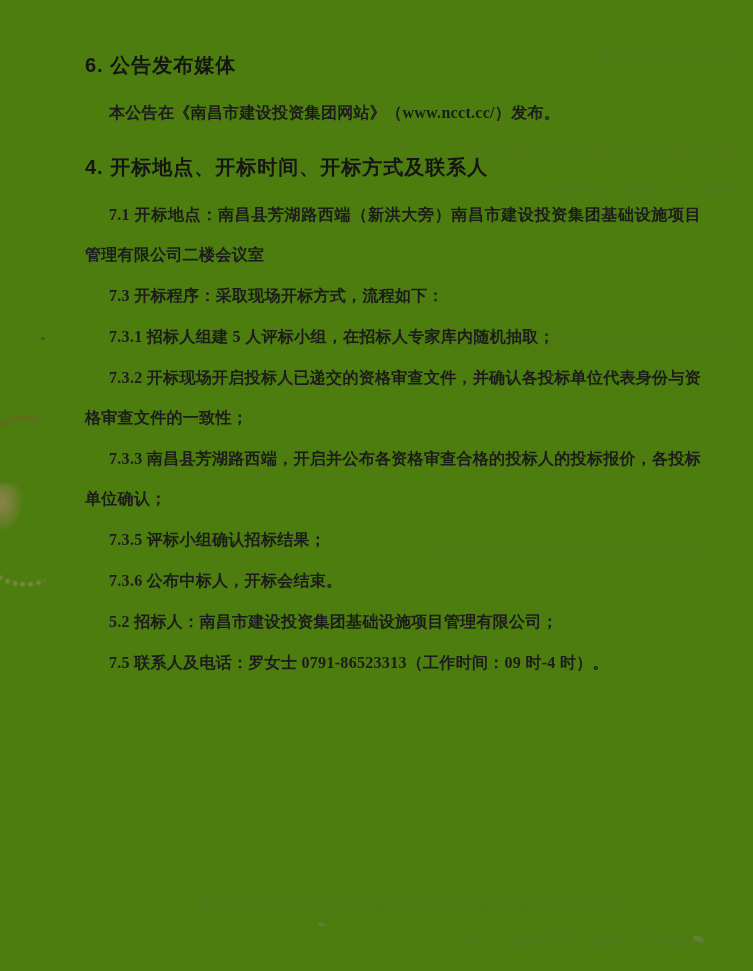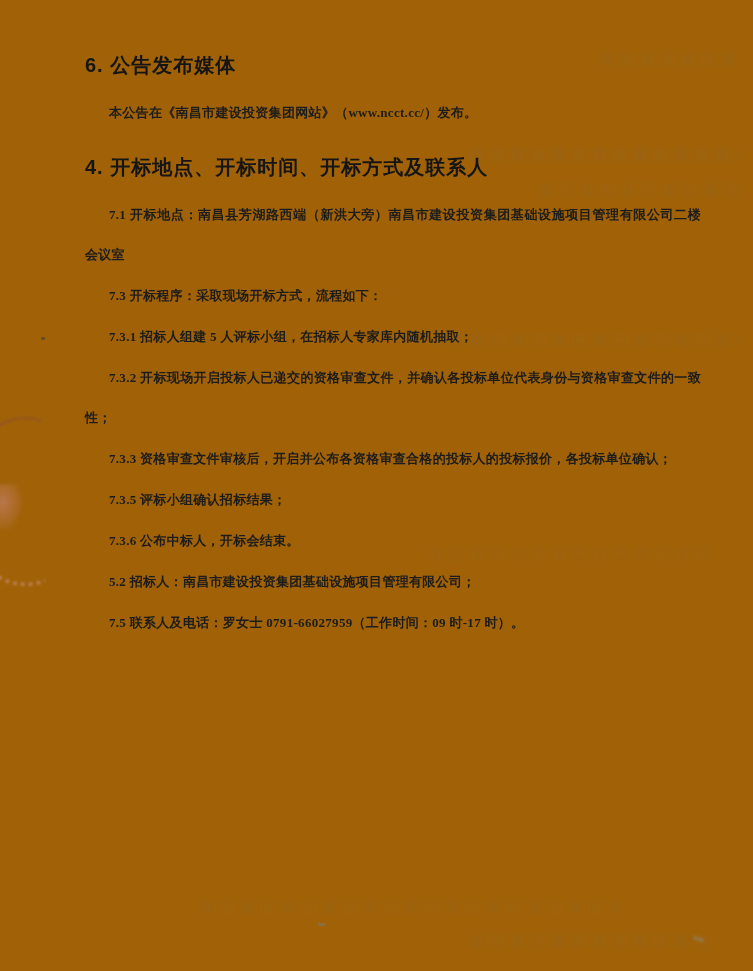--- a/index.html
+++ b/index.html
@@ -1,33 +1,33 @@
 <!DOCTYPE html>
 <html><head>
 <meta charset="utf-8">
 <style>
   html, body { margin: 0; padding: 0; background: #e9e9e9; }
   .page {
     position: relative;
     width: 753px;
     height: 971px;
     margin: 0 auto;
-    background: #a16207;
+    background: #4d7c0f;
     overflow: hidden;
     font-family: "Liberation Serif", "DejaVu Serif", serif;
     color: #1c1c1c;
   }
   .content {
     position: absolute;
     top: 45px;
     left: 85px;
     width: 624px;
   }
   .line {
-    font-size: 13px;
+    font-size: 16px;
     line-height: 40px;
     margin: 0 8px 1px 0;
     text-indent: 24px;
     text-align: justify;
     font-weight: 600;
     letter-spacing: 0.3px;
     color: #1c1c1c;
   }
   .hd {
     font-family: "Liberation Sans", "DejaVu Sans", sans-serif;
@@ -107,20 +107,20 @@
   <div class="speck speck-c"></div>
 
   <div class="content">
     <p class="hd hd-6">6. 公告发布媒体</p>
     <p class="line">本公告在《南昌市建设投资集团网站》（www.ncct.cc/）发布。</p>
     <p class="hd hd-7">4. 开标地点、开标时间、开标方式及联系人</p>
     <p class="line">7.1 开标地点：南昌县芳湖路西端（新洪大旁）南昌市建设投资集团基础设施项目管理有限公司二楼会议室</p>
     <p class="line">7.3 开标程序：采取现场开标方式，流程如下：</p>
     <p class="line">7.3.1 招标人组建 5 人评标小组，在招标人专家库内随机抽取；</p>
     <p class="line">7.3.2 开标现场开启投标人已递交的资格审查文件，并确认各投标单位代表身份与资格审查文件的一致性；</p>
-    <p class="line">7.3.3 资格审查文件审核后，开启并公布各资格审查合格的投标人的投标报价，各投标单位确认；</p>
+    <p class="line">7.3.3 南昌县芳湖路西端，开启并公布各资格审查合格的投标人的投标报价，各投标单位确认；</p>
     <p class="line">7.3.5 评标小组确认招标结果；</p>
     <p class="line">7.3.6 公布中标人，开标会结束。</p>
     <p class="line">5.2 招标人：南昌市建设投资集团基础设施项目管理有限公司；</p>
-    <p class="line">7.5 联系人及电话：罗女士 0791-66027959（工作时间：09 时-17 时）。</p>
+    <p class="line">7.5 联系人及电话：罗女士 0791-86523313（工作时间：09 时-4 时）。</p>
   </div>
 
 </div>
 
 </body></html>

